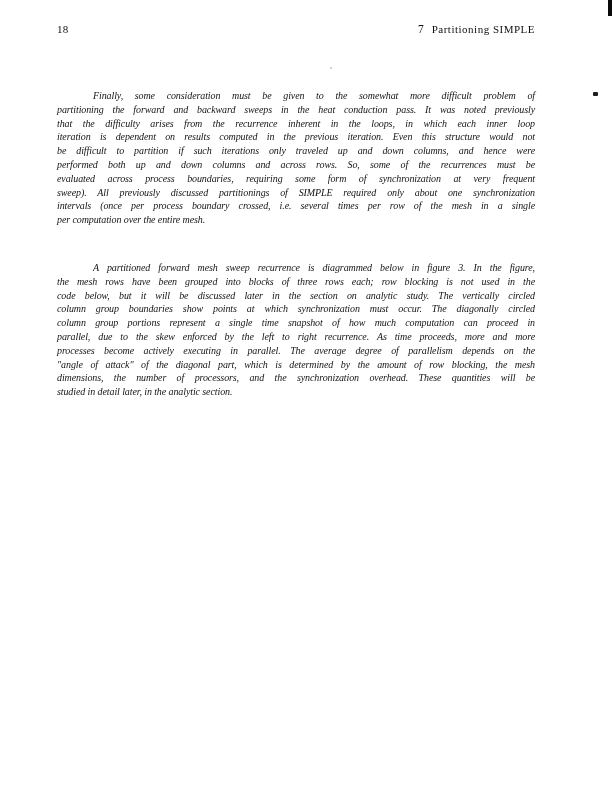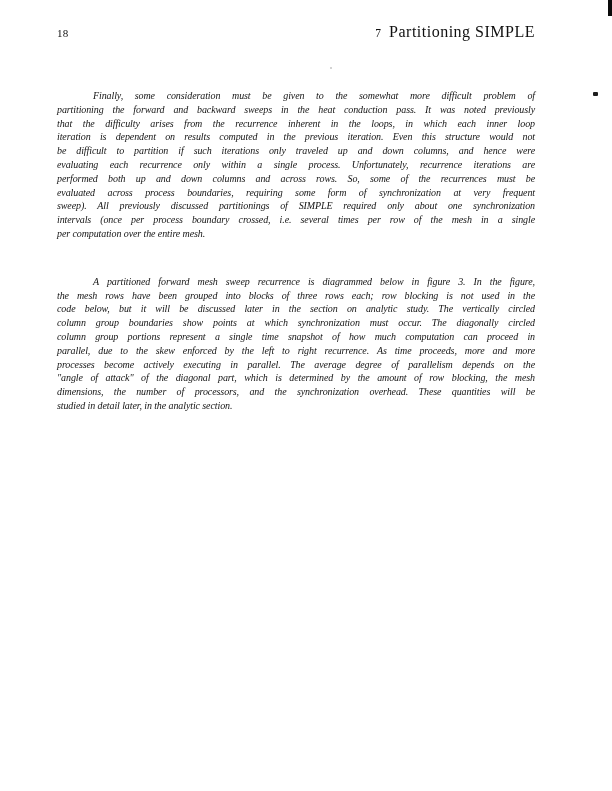--- a/index.html
+++ b/index.html
@@ -33,21 +33,21 @@
   }
   .header-right {
     display: flex;
     gap: 8px;
     align-items: baseline;
   }
   .section-number {
     font-size: 11.5px;
   }
   .section-title {
-    font-size: 16px;
+    font-size: 11px;
     letter-spacing: 0.5px;
     text-align: center;
   }
   .text-block {
     position: absolute;
     left: 57px;
     top: 89px;
     width: 478px;
   }
   .para {
@@ -111,21 +111,20 @@
     </span>
   </div>
 
   <div class="text-block">
       <div class="para">
         <div class="line indent">Finally, some consideration must be given to the somewhat more difficult problem of</div>
         <div class="line">partitioning the forward and backward sweeps in the heat conduction pass. It was noted previously</div>
         <div class="line">that the difficulty arises from the recurrence inherent in the loops, in which each inner loop</div>
         <div class="line">iteration is dependent on results computed in the previous iteration. Even this structure would not</div>
         <div class="line">be difficult to partition if such iterations only traveled up and down columns, and hence were</div>
-        <div class="line">evaluating each recurrence only within a single process. Unfortunately, recurrence iterations are</div>
         <div class="line">performed both up and down columns and across rows. So, some of the recurrences must be</div>
         <div class="line">evaluated across process boundaries, requiring some form of synchronization at very frequent</div>
         <div class="line">sweep). All previously discussed partitionings of SIMPLE required only about one synchronization</div>
         <div class="line">intervals (once per process boundary crossed, i.e. several times per row of the mesh in a single</div>
         <div class="line last">per computation over the entire mesh.</div>
       </div>
       <div class="para">
         <div class="line indent">A partitioned forward mesh sweep recurrence is diagrammed below in figure 3. In the figure,</div>
         <div class="line">the mesh rows have been grouped into blocks of three rows each; row blocking is not used in the</div>
         <div class="line">code below, but it will be discussed later in the section on analytic study. The vertically circled</div>

